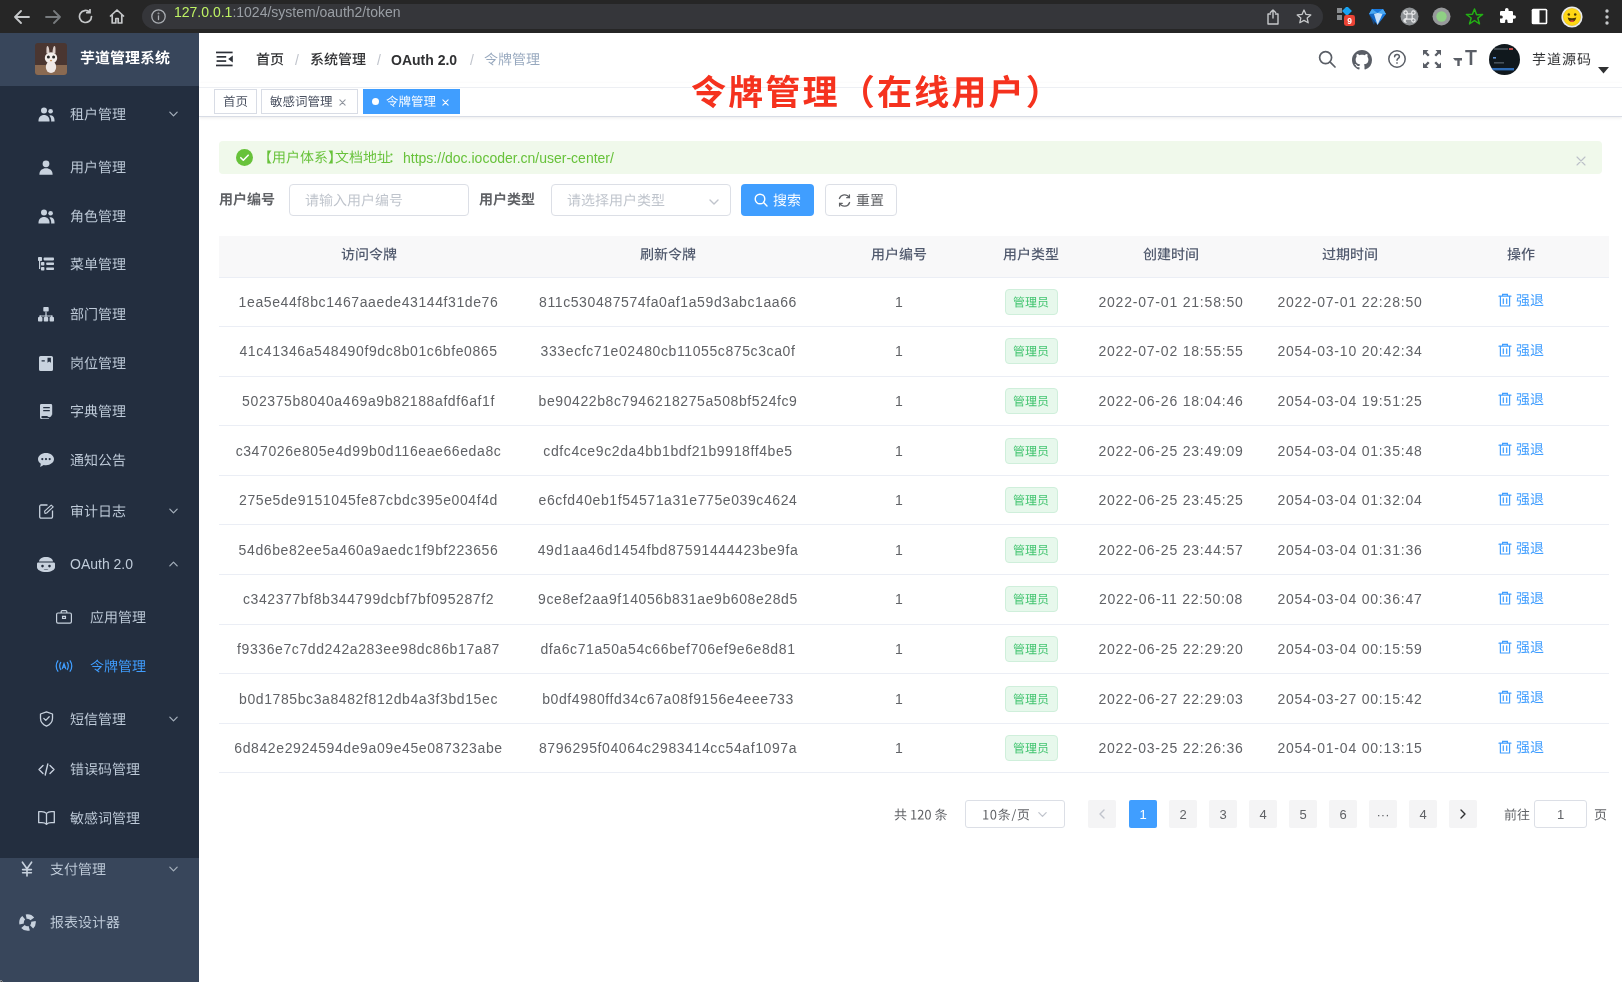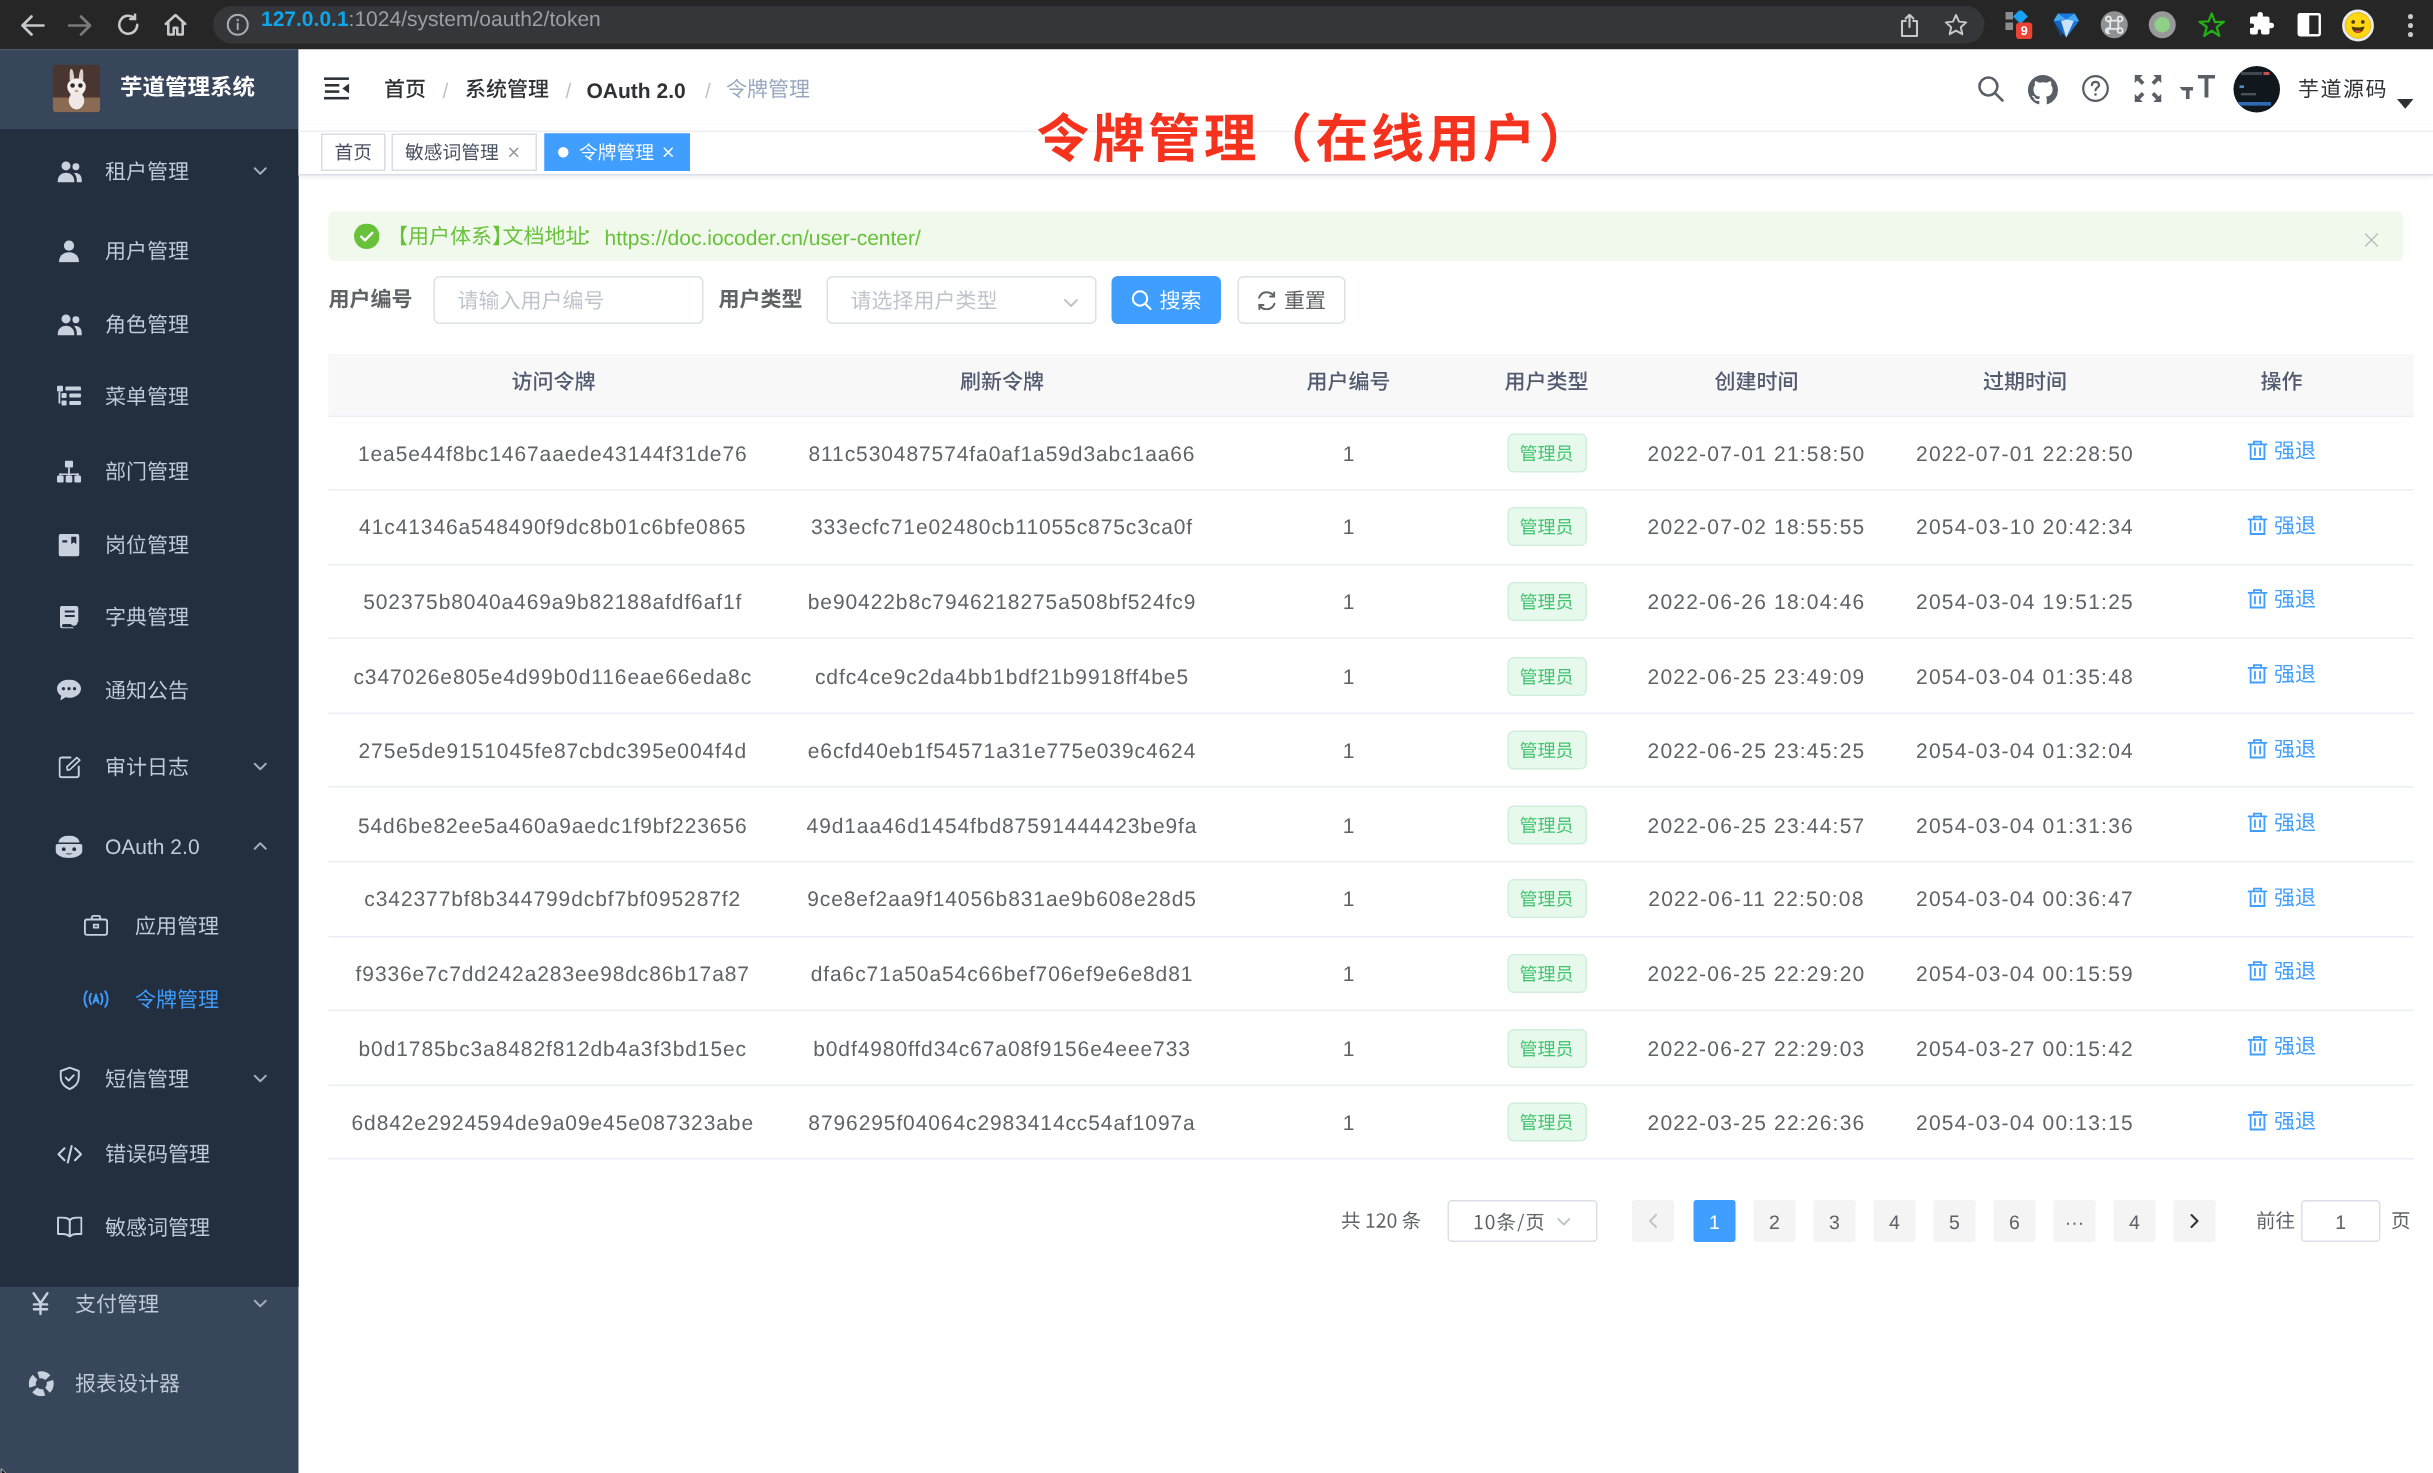--- a/index.html
+++ b/index.html
@@ -3,21 +3,21 @@
 *{margin:0;padding:0;box-sizing:border-box}
 html,body{width:1622px;height:982px;overflow:hidden}
 body{font-family:"Liberation Sans",sans-serif;background:#fff;position:relative}
 .zh{display:inline-block}
 .abs{position:absolute}
 
 #chrome{position:absolute;left:0;top:0;width:1622px;height:33px;background:#262626}
 #pill{position:absolute;left:142px;top:4px;width:1181px;height:25px;border-radius:13px;background:#35363a}
 .cicon{position:absolute;top:0;height:33px;display:flex;align-items:center;justify-content:center}
 #url{position:absolute;left:174px;top:0;height:25px;line-height:25px;font-size:14px;color:#9a9fa5;white-space:nowrap}
-#url b{color:#0ea5e9;font-weight:bold}
+#url b{color:#bef264;font-weight:normal}
 
 #sidebar{position:absolute;left:0;top:33px;width:199px;height:949px;background:#38465b}
 #sideblock{position:absolute;left:0;top:53px;width:199px;height:772px;background:#232e3f}
 #logo{position:absolute;left:0;top:0;width:199px;height:53px;background:#38465b}
 .mi{position:absolute;left:0;width:199px;height:50px}
 .mi .ic{position:absolute;left:46px;top:50%;transform:translate(-50%,-50%);width:18px;height:18px;display:flex;align-items:center;justify-content:center}
 .mi .lb{position:absolute;left:70px;top:50%;transform:translateY(-50%);display:flex;align-items:center;font-size:14px;color:#bfcbd9}
 .mi.l2 .ic{left:64px}
 .mi.l2 .lb{left:90px}
 .mi.l0 .ic{left:27px}
@@ -1008,21 +1008,21 @@
         <td class="tk">8796295f04064c2983414cc54af1097a</td>
         <td>1</td>
         <td><span class="tag">
             <svg class="zh" width="36.0" height="12.0" viewBox="0 -220 750.0 250" fill="#3fc36d">
               <use href="#gr30041"></use>
               <use href="#gr26492" x="250"></use>
               <use href="#gr12069" x="500"></use>
             </svg>
           </span></td>
         <td class="dt">2022-03-25 22:26:36</td>
-        <td class="dt">2054-03-04 00:13:15</td>
+        <td class="dt">2054-01-04 00:13:15</td>
         <td><span class="rm">
             <svg width="14" height="14" viewBox="0 0 14 14">
               <g stroke="#409eff" stroke-width="1.2" fill="none">
                 <path d="M1 3.2h12M4.6 3V1.4h4.8V3M2.4 3.2V13h9.2V3.2M5.3 5.8v4.6M8.7 5.8v4.6" stroke-linecap="round"></path>
               </g>
             </svg>
             <svg class="zh" width="28.0" height="14.0" viewBox="0 -220 500.0 250" fill="#409eff">
               <use href="#gr17248"></use>
               <use href="#gr40218" x="250"></use>
             </svg>

